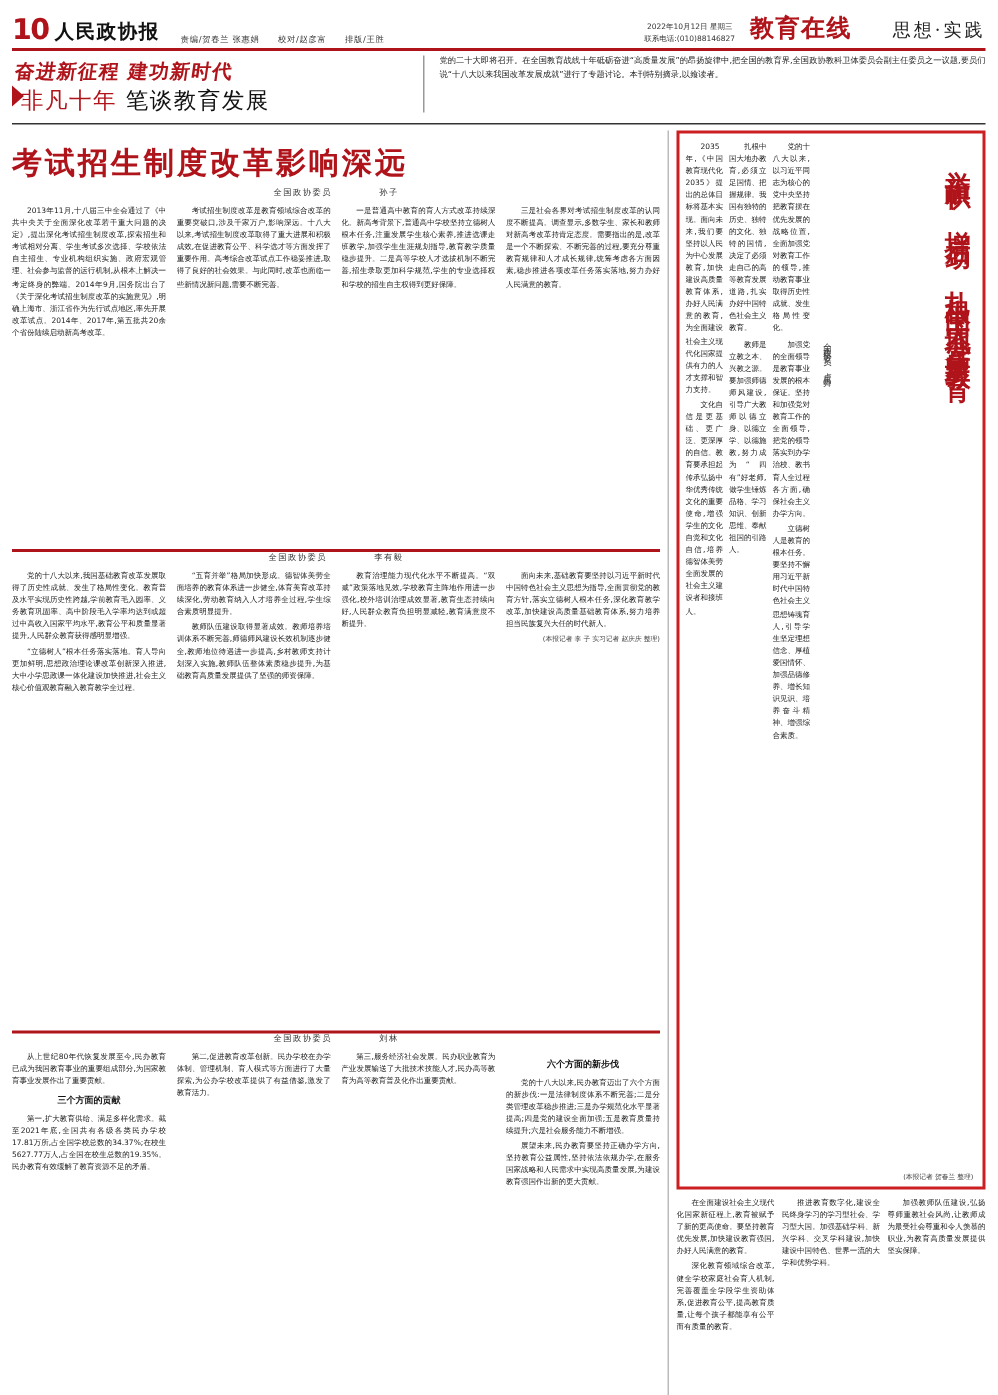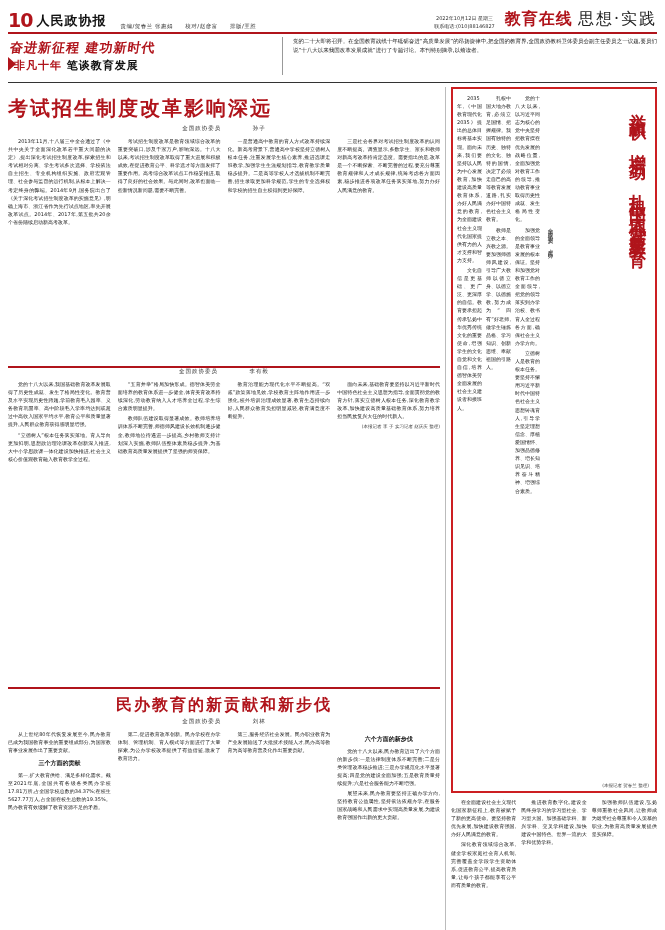--- a/index.html
+++ b/index.html
@@ -69,24 +69,24 @@
     white-space: nowrap;
   }
   .brand-main {
     font-size: 16px;
     font-weight: bold;
     color: #b0141b;
     letter-spacing: 1px;
     font-family: Liberation Serif, serif;
   }
   .brand-sub {
-    font-size: 16px;
+    font-size: 12px;
     color: #222;
     letter-spacing: 2px;
-    margin-left: 0;
+    margin-left: 22px;
     font-family: "DejaVu Serif", "Liberation Serif", serif;
   }
 
   
   .banner-row {
     display: flex;
     align-items: flex-start;
     margin-top: 3px;
     height: 42px;
     border-bottom: 1px solid #333;
@@ -107,22 +107,22 @@
     font-weight: bold;
     color: #b0141b;
     letter-spacing: 1px;
     font-family: "DejaVu Serif", "Liberation Serif", serif;
     transform: skewX(-8deg);
   }
   .banner-sub {
     position: absolute;
     top: 21px;
     left: 6px;
-    font-size: 11px;
-    font-weight: bold;
+    font-size: 15px;
+    font-weight: normal;
     color: #b0141b;
     letter-spacing: 1px;
     font-family: "DejaVu Serif", "Liberation Serif", serif;
   }
   .banner-sub .blk { color: #111; }
   .banner-dot {
     position: absolute;
     top: 20px;
     left: 0px;
     width: 0; height: 0;
@@ -377,21 +377,20 @@
           <div class="col">
             <p>面向未来,基础教育要坚持以习近平新时代中国特色社会主义思想为指导,全面贯彻党的教育方针,落实立德树人根本任务,深化教育教学改革,加快建设高质量基础教育体系,努力培养担当民族复兴大任的时代新人。</p>
             <div class="end-note">(本报记者 李 子 实习记者 赵庆庆 整理)</div>
           </div>
         </div>
       </div>
 
       <div class="rule-double"></div>
 
       <div>
-        <div class="left-bottom-head">民办教育的新贡献和新步伐</div>
         <div class="byline">
           <span>全国政协委员</span>
           <span class="sep"></span>
           <span>刘林</span>
         </div>
         <div class="cols art3">
           <div class="col">
             <p>从上世纪80年代恢复发展至今,民办教育已成为我国教育事业的重要组成部分,为国家教育事业发展作出了重要贡献。</p>
             <div class="sub-h">三个方面的贡献</div>
             <p>第一,扩大教育供给、满足多样化需求。截至2021年底,全国共有各级各类民办学校17.81万所,占全国学校总数的34.37%;在校生5627.77万人,占全国在校生总数的19.35%。民办教育有效缓解了教育资源不足的矛盾。</p>

